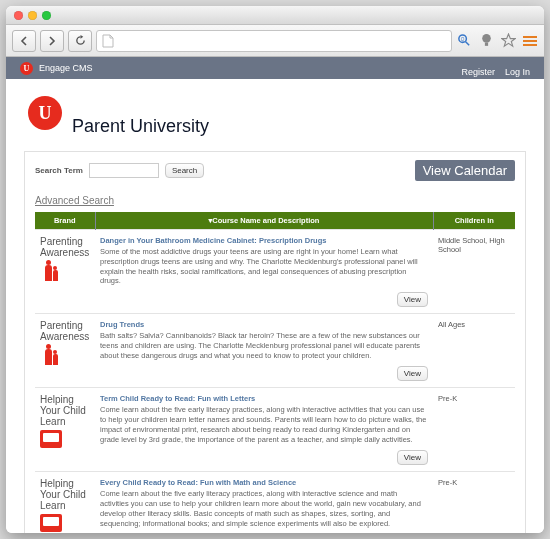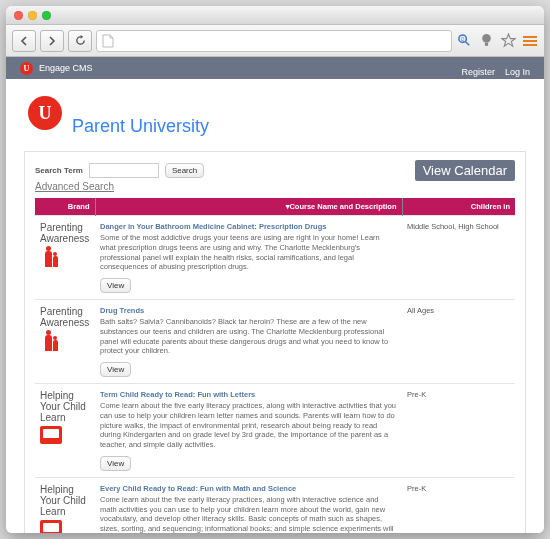--- a/index.html
+++ b/index.html
@@ -71,51 +71,51 @@
   .topnav-left { display:flex; align-items:center; gap:6px;}
   .topnav-right { display:flex; gap:10px;margin-top:7px; }
   .topnav-right a { color:#fff; text-decoration:none; }
 
   .brand-row { display:flex; align-items:center; gap:10px; padding:10px 22px 14px 22px;}
   .brand-logo {
     width:34px; height:34px; border-radius:50%; background:#e62b1e;
     display:flex; align-items:center; justify-content:center; color:#fff;
     font-weight:bold; font-size:18px; font-family: Georgia, serif;
   }
-  .brand-title { color:#3b82f6; font-size:18px; font-weight:normal;margin-top:27px; }
+  .brand-title { color:#0f172a; font-size:18px; font-weight:normal;margin-top:27px; }
 
   .catalog-title { color:#6a7486; font-size:16px; font-weight:bold; padding: 8px 22px 12px 22px; }
 
   .content-box {
     margin: 0 18px 12px 18px;
     border: 1px solid #e0e0e0;
     padding: 8px 10px 10px 10px;
     font-size: 8px;
     color:#555;
   }
-  .search-row { display:flex; align-items:center; gap:6px; margin-bottom:0;}
+  .search-row { display:flex; align-items:center; gap:6px; margin-bottom:14px;}
   .search-label { font-weight:bold; font-size:8px; }
   .search-input { width:70px; height:15px; border:1px solid #ccc; font-size:8px; padding:0 3px;}
   .btn-sm {
     background:linear-gradient(#fefefe,#ececec); border:1px solid #c8c8c8;
     border-radius:4px; font-size:8px; padding:2px 6px; color:#333;
   }
   .btn-blue {
     background:#6a7486; color:#fff; font-size:13px; padding:3px 8px;
     border-radius:2px; border:none;
   }
   .adv-search { color:#7a7a7a; font-size:10px; margin-bottom:6px; display:block;}
 
   table { width:100%; border-collapse:collapse; font-size:7.5px; }
   thead th {
-    background:#be185d; color:#fff; text-align:right; padding:4px 5px; font-weight:bold;
+    background:#4d7c0f; color:#fff; text-align:center; padding:4px 5px; font-weight:bold;
     border-right:1px solid #7d8699;
   }
   thead th:first-child{width:60px;}
-  thead th:last-child{width:113px; border-right:none;}
+  thead th:last-child{width:82px; border-right:none;}
   tbody tr { border-top:1px solid #e4e4e4; }
   tbody td { padding:6px 5px; vertical-align:top; }
   td.brand-cell { text-align:left; color:#555; font-size:10px;}
   .brand-icon-pp {
     margin-top:3px; width:22px; height:20px;
     display:flex; align-items:flex-end; justify-content:center; gap:0;
   }
   .fig-big { width:7px;height:16px; background:#e62b1e; border-radius:3px 3px 0 0; position:relative;}
   .fig-big::before{content:"";position:absolute;top:-5px;left:1px;width:5px;height:5px;background:#e62b1e;border-radius:50%;}
   .fig-sm { width:5px;height:11px; background:#e62b1e; border-radius:2px 2px 0 0; position:relative; margin-left:1px;}
@@ -123,21 +123,21 @@
   .brand-icon-book {
     margin-top:3px;width:22px;height:18px;background:#e62b1e;border-radius:2px;
     position:relative;
   }
   .brand-icon-book::before{
     content:"";position:absolute;top:3px;left:3px;right:3px;height:9px;
     background:#fff;border-radius:1px;
   }
   .course-title{ color:#5378a3; font-weight:bold; }
   .course-desc{ color:#666; margin-top:2px; line-height:1.3;}
-  .view-cell{ display:flex; margin-top:6px;}
+  .view-cell{ display:flex; justify-content:flex-end; margin-top:6px;}
   .navlogo {
     width:13px;height:13px;border-radius:50%;
     background:#e62b1e;display:inline-flex;align-items:center;justify-content:center;
     color:#fff;font-size:8px;font-weight:bold;font-family:Georgia,serif;
   }
   .page::-webkit-scrollbar{width:10px;}
   .page::-webkit-scrollbar-thumb{background:#c4c4c4;border-radius:5px;}
   .page::-webkit-scrollbar-track{background:#f0f0f0;}
 </style>
 </head>

